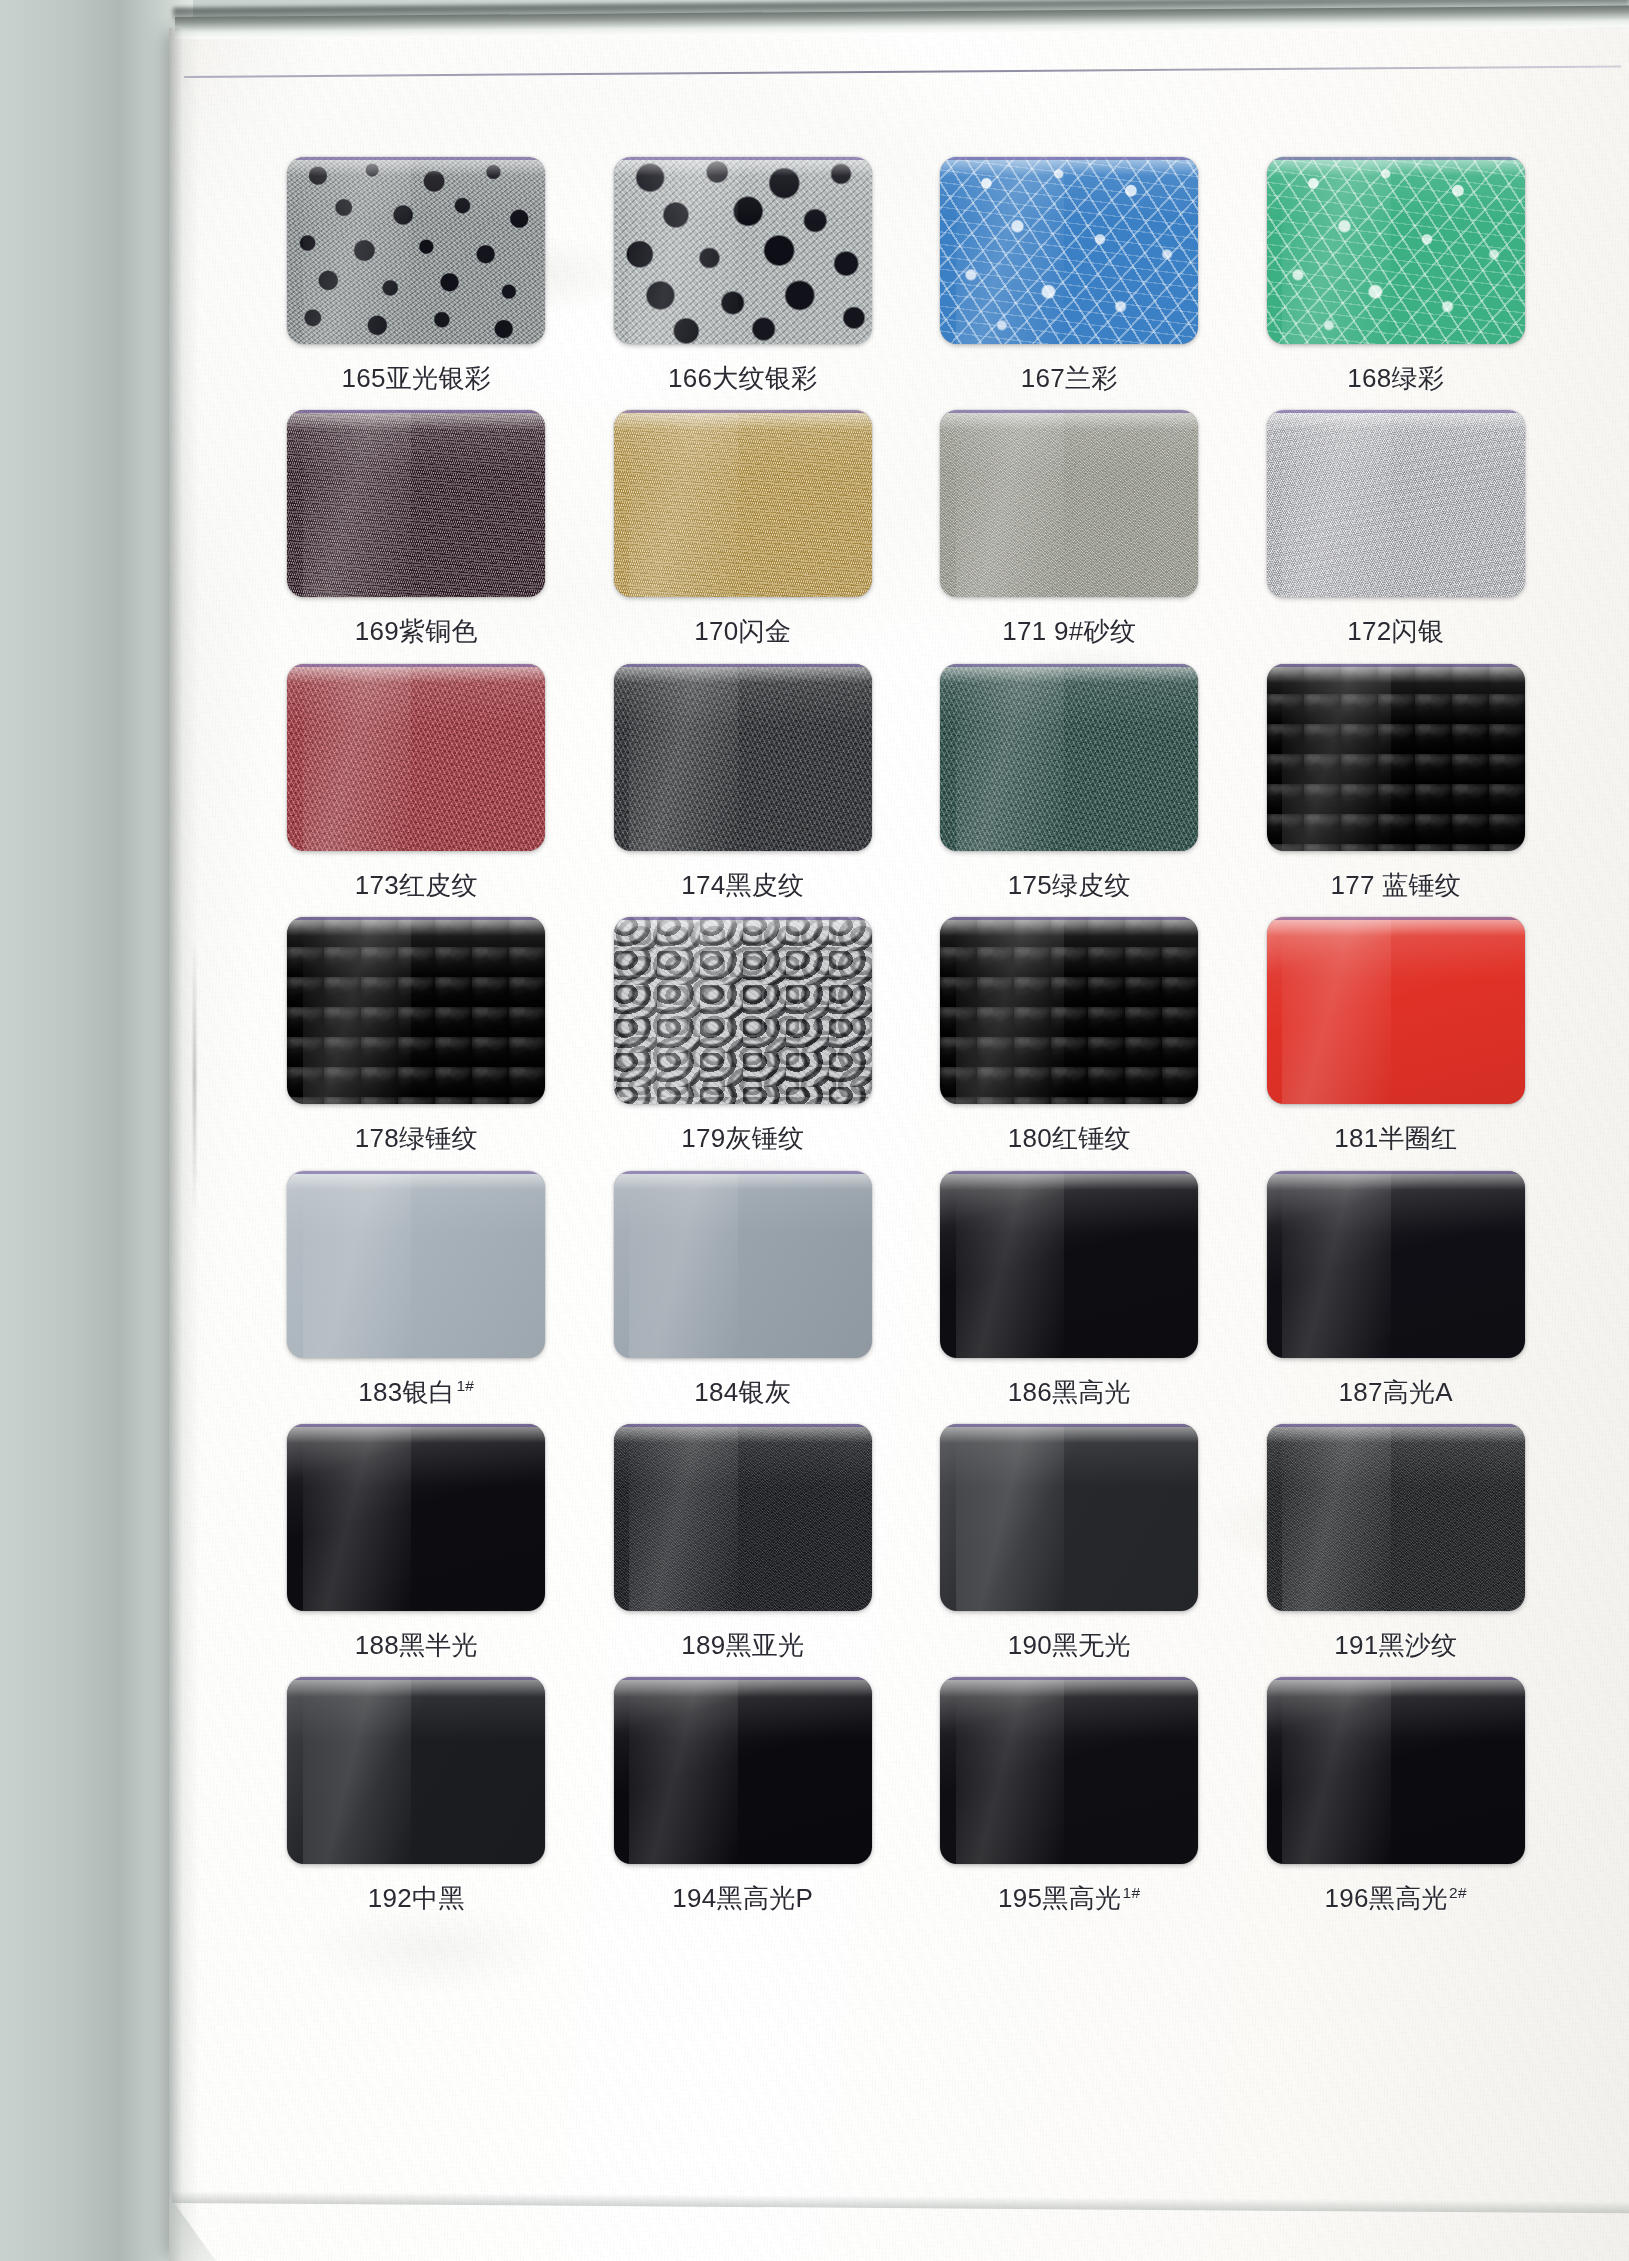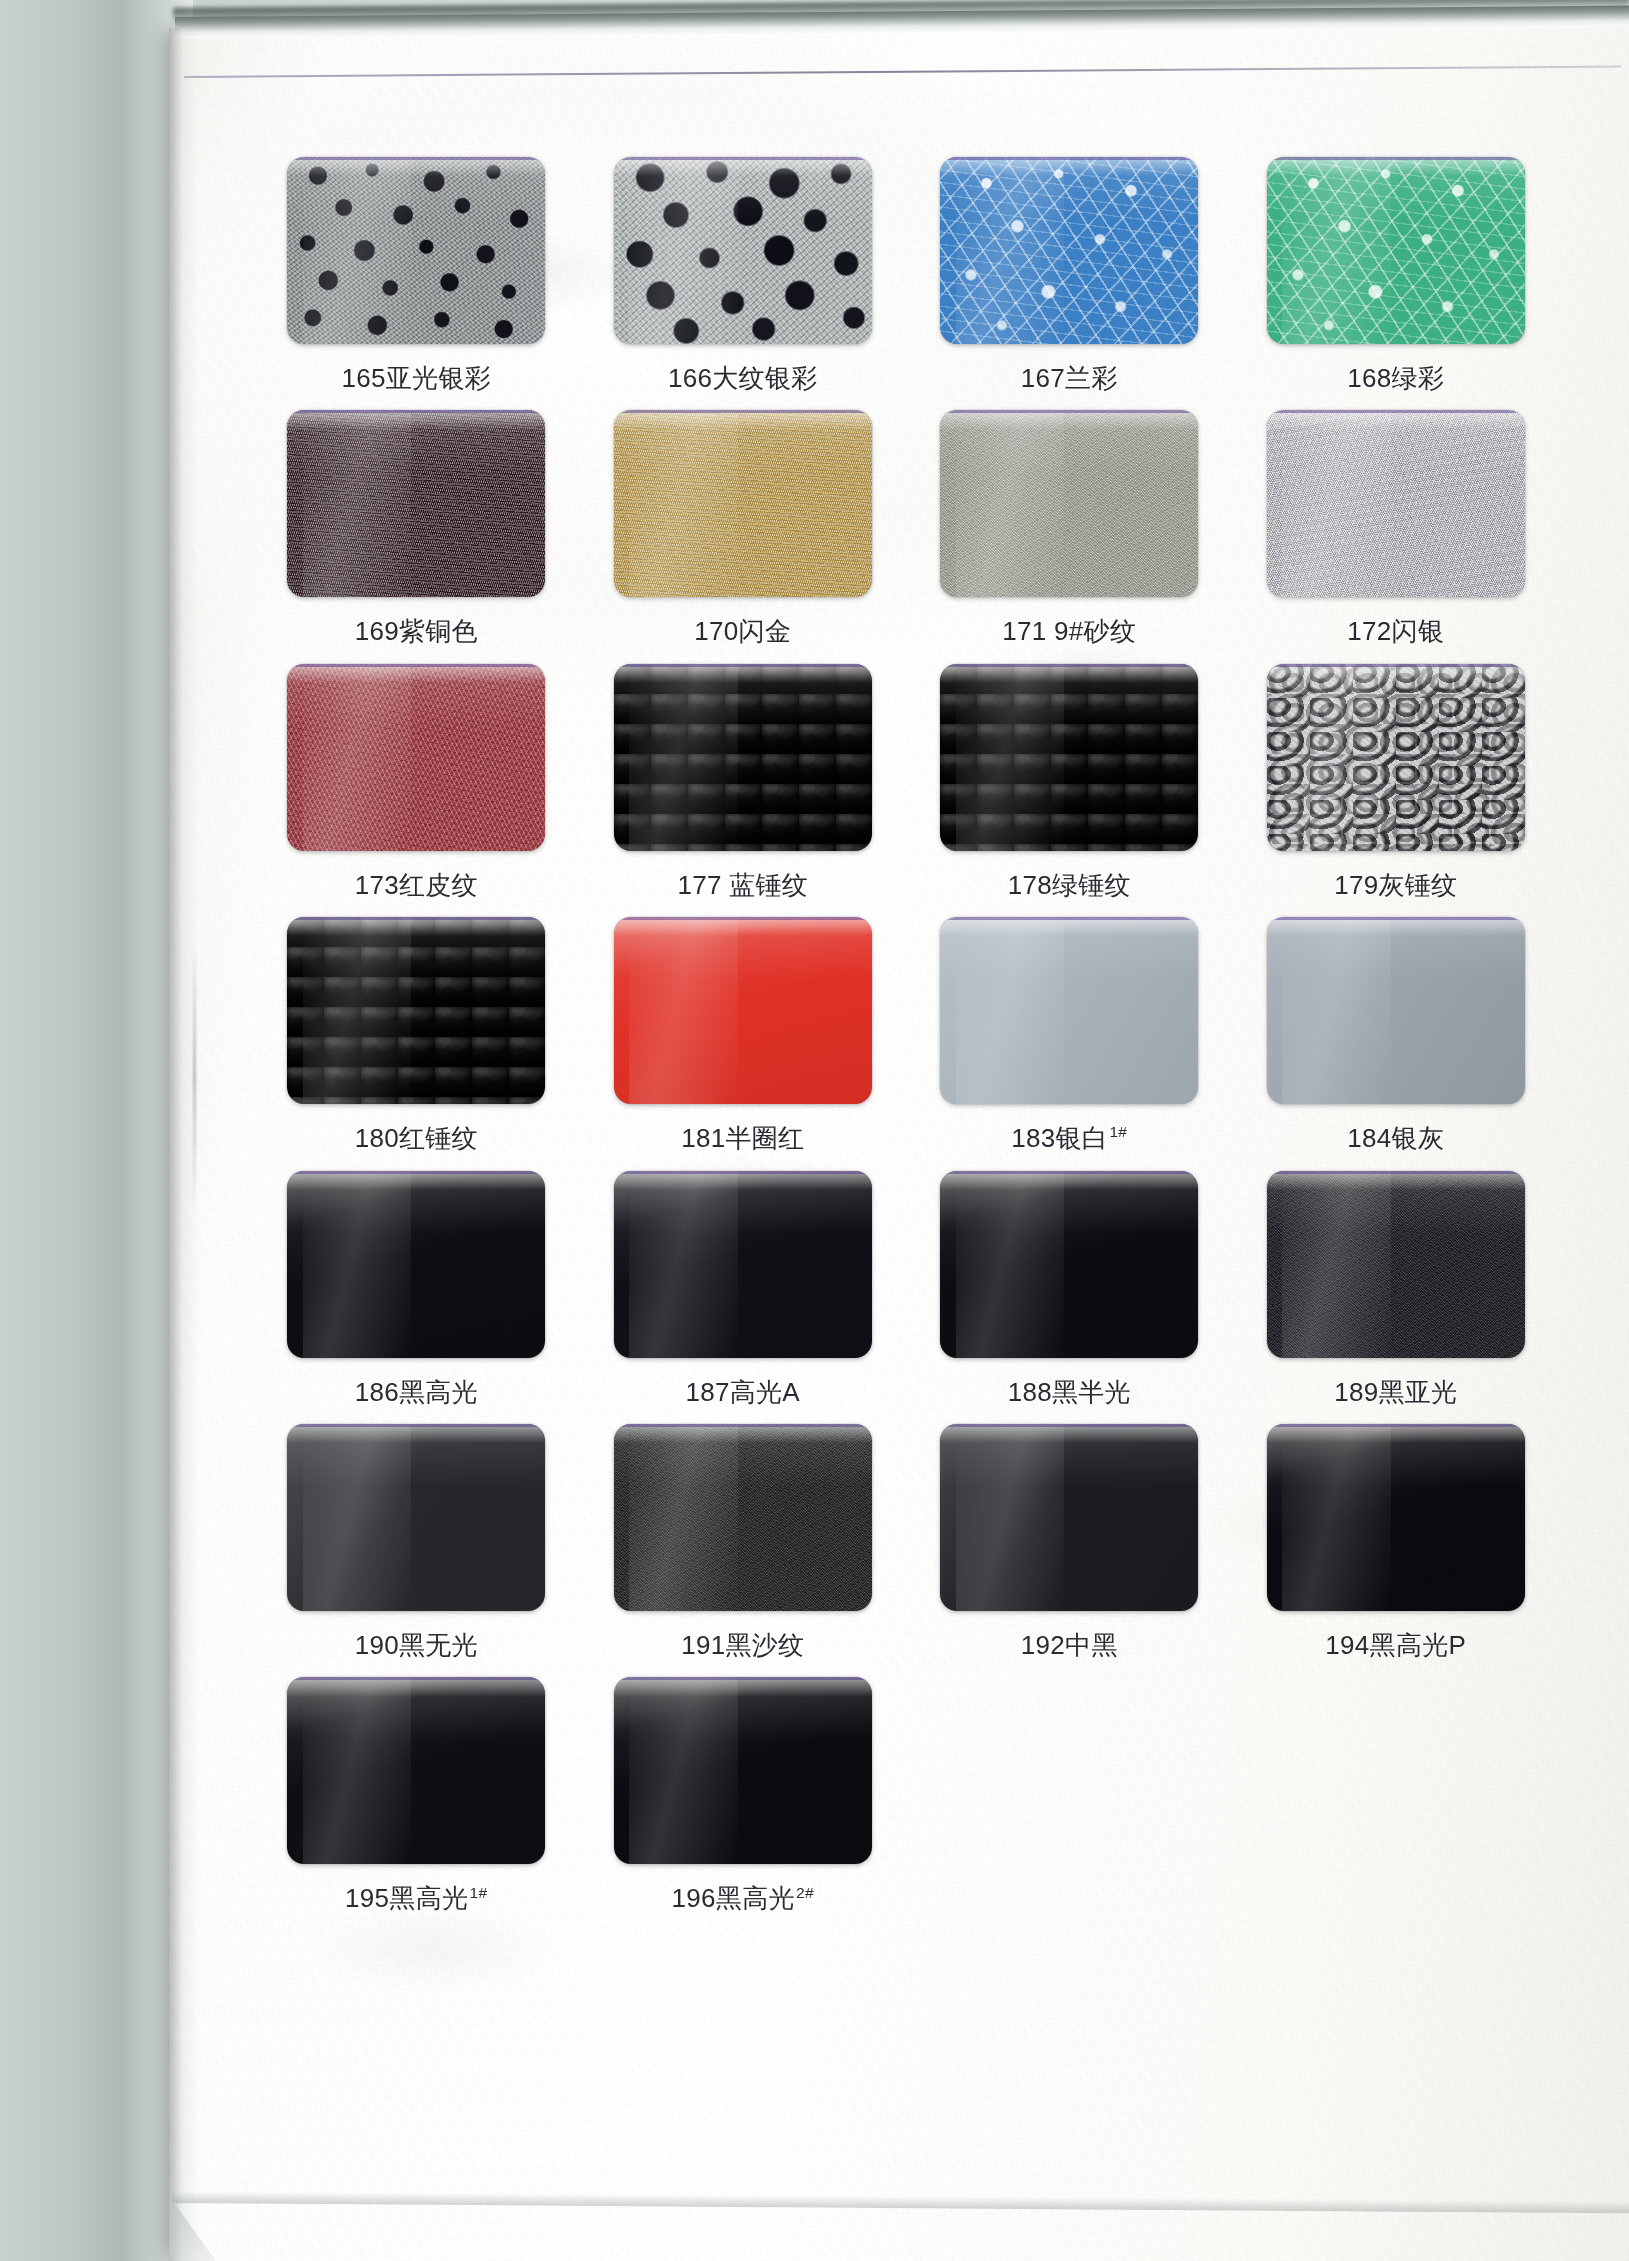--- a/index.html
+++ b/index.html
@@ -276,20 +276,38 @@
       <div class="chip-wrap">
         <div class="chip t-leather" style="background-color: rgb(196, 64, 74);">
           <div class="glosstop"></div>
           <div class="sheen"></div>
         </div>
       </div>
       <div class="label">173红皮纹</div>
     </div>
     <div class="cell">
       <div class="chip-wrap">
+        <div class="chip t-leather" style="background-color: rgb(46, 49, 54);">
+          <div class="glosstop"></div>
+          <div class="sheen"></div>
+        </div>
+      </div>
+      <div class="label">174黑皮纹</div>
+    </div>
+    <div class="cell">
+      <div class="chip-wrap">
+        <div class="chip t-leather" style="background-color: rgb(46, 90, 82);">
+          <div class="glosstop"></div>
+          <div class="sheen"></div>
+        </div>
+      </div>
+      <div class="label">175绿皮纹</div>
+    </div>
+    <div class="cell">
+      <div class="chip-wrap">
         <div class="chip t-hammer" style="background-color: rgb(29, 53, 72);">
           <div class="glosstop"></div>
           <div class="sheen"></div>
         </div>
       </div>
       <div class="label">177 蓝锤纹</div>
     </div>
     <div class="cell">
       <div class="chip-wrap">
         <div class="chip t-hammer" style="background-color: rgb(46, 93, 74);">

